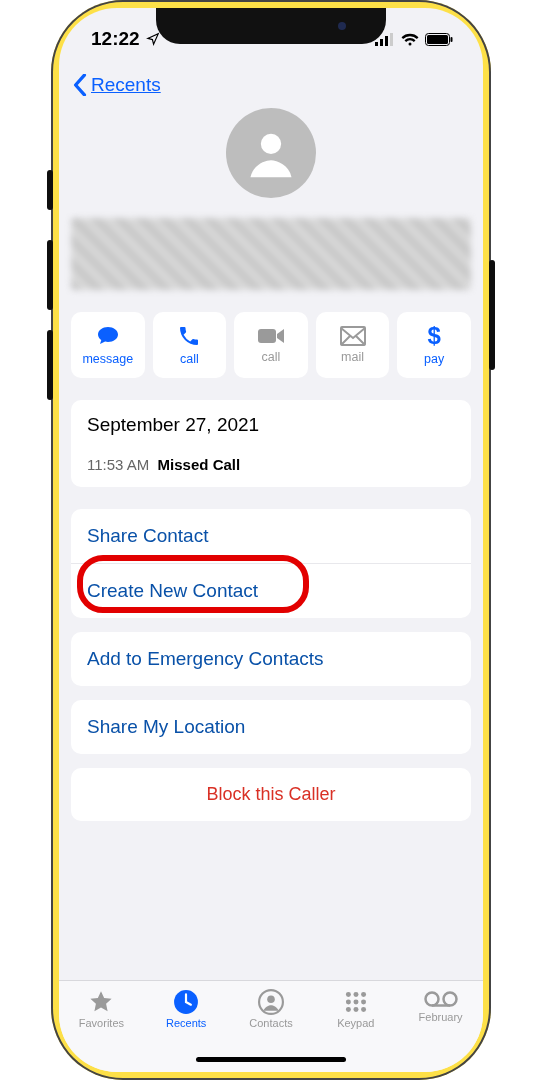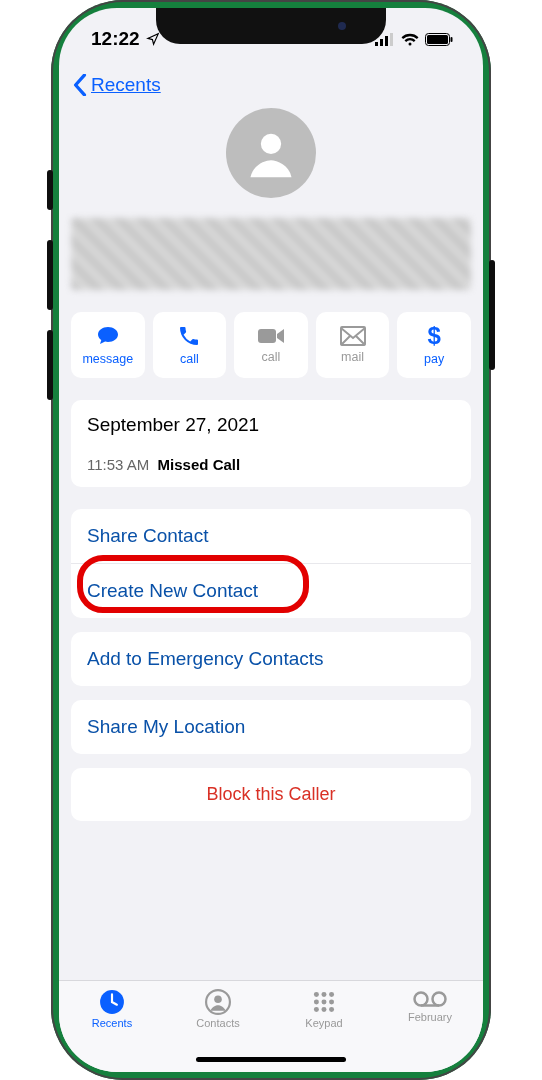--- a/index.html
+++ b/index.html
@@ -6,21 +6,21 @@
   body {
     background: #fff;
     font-family: -apple-system, "Helvetica Neue", Helvetica, Arial, sans-serif;
     display: flex;
     justify-content: center;
     padding: 0;
   }
   .device {
     width: 440px;
     height: 1080px;
-    background: #15803d;
+    background: #fde047;
     border-radius: 72px;
     padding: 8px;
     position: relative;
     box-shadow: inset 0 0 0 2px #444;
   }
   .side-btn {
     position: absolute;
     background: #0e0e0e;
     border-radius: 3px;
   }
@@ -258,20 +258,26 @@
       <div class="list single">
         <div class="list-item">Share My Location</div>
       </div>
 
       <div class="list single">
         <div class="list-item destructive">Block this Caller</div>
       </div>
     </div>
 
     <div class="tabbar">
+      <div class="tab">
+        <svg width="28" height="26" viewBox="0 0 24 24" fill="#9a9a9a">
+            <path d="M12 2l2.9 6.3 6.9.7-5.1 4.7 1.4 6.8L12 17l-6.1 3.5 1.4-6.8L2.2 9l6.9-.7z"></path>
+          </svg>
+        <span>Favorites</span>
+      </div>
       <div class="tab active">
         <div class="tab-bg"></div>
         <svg width="26" height="26" viewBox="0 0 24 24" fill="#0a60ff">
             <circle cx="12" cy="12" r="11"></circle>
             <path d="M12 5v7l4.5 2.5" stroke="#fff" stroke-width="2" fill="none" stroke-linecap="round"></path>
           </svg>
         <span>Recents</span>
       </div>
       <div class="tab">
         <svg width="26" height="26" viewBox="0 0 24 24" fill="none" stroke="#9a9a9a" stroke-width="2">

